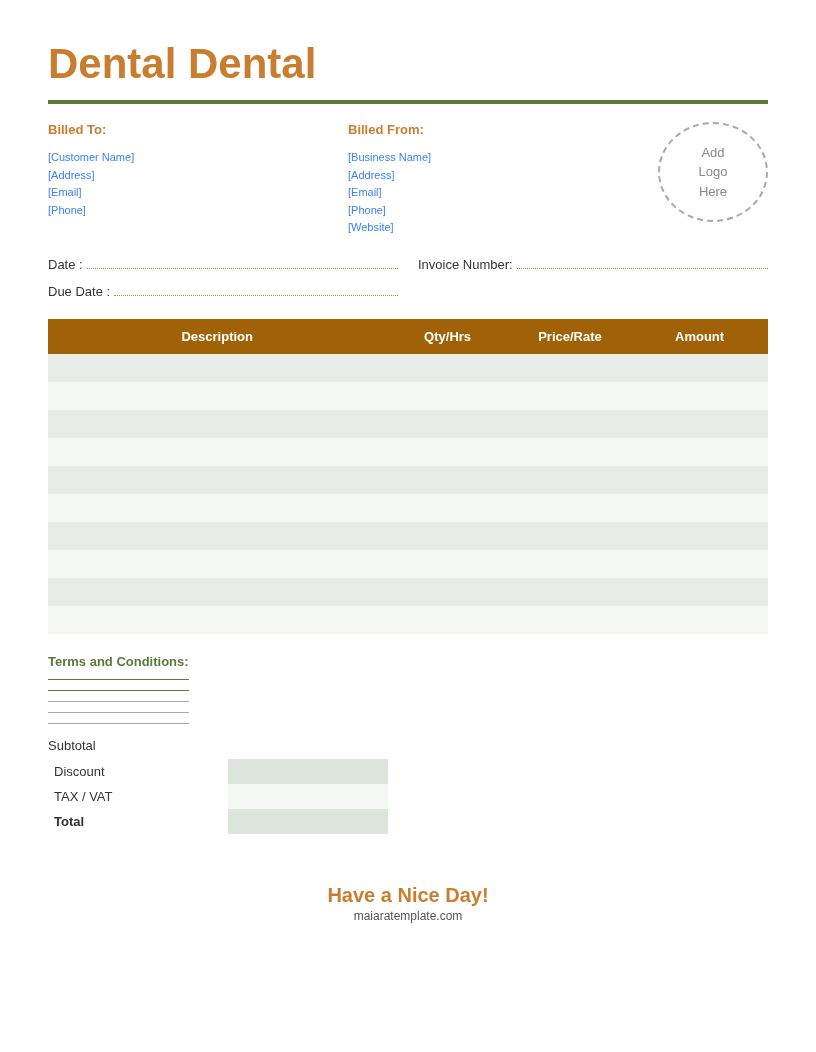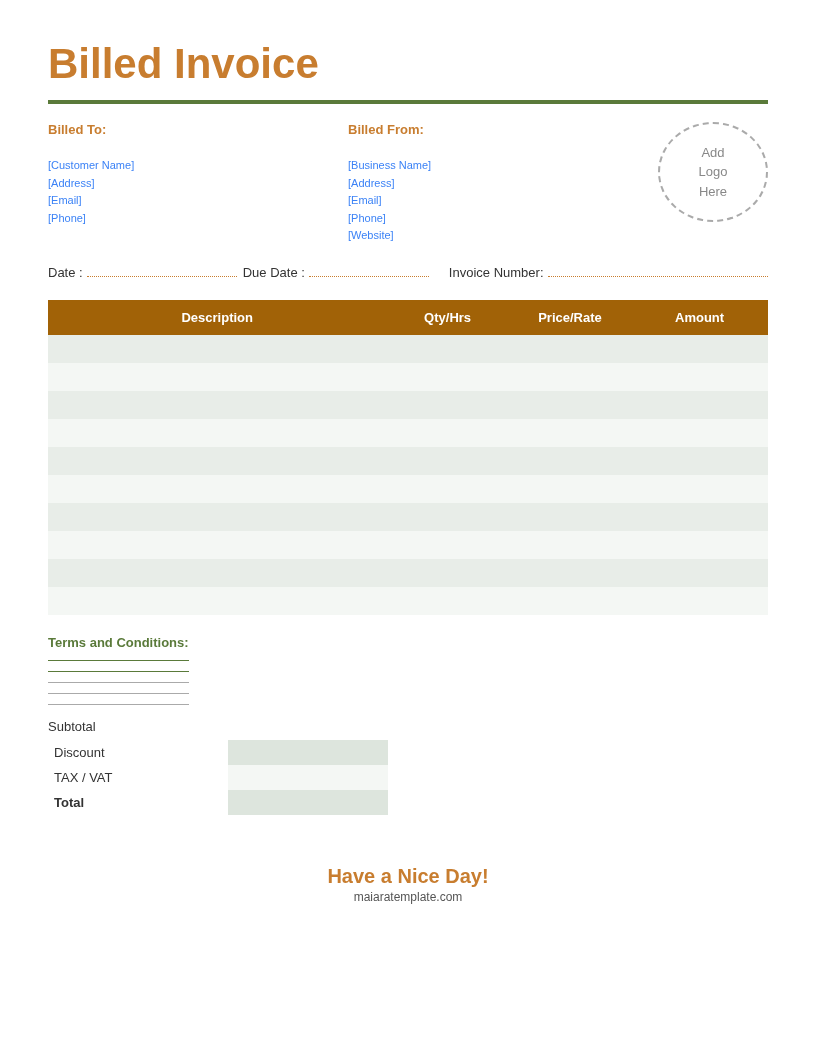--- a/index.html
+++ b/index.html
@@ -32,21 +32,21 @@
       margin-bottom: 20px;
     }
 
     .billed-to, .billed-from {
       flex: 1;
     }
 
     .billed-label {
       font-weight: bold;
       color: #c87d2f;
-      margin-bottom: 20px;
+      margin-bottom: 12px;
       font-size: 13px;
     }
 
     .billed-to p, .billed-from p {
       color: #3b82f6;
       font-size: 11px;
       line-height: 1.6;
     }
 
     .logo-area {
@@ -85,21 +85,21 @@
     }
 
     .dates-invoice-row {
       display: flex;
       justify-content: space-between;
       margin-bottom: 6px;
     }
 
     .dates-invoice-row .left {
       display: flex;
-      flex-direction: row;
+      flex-direction: column;
       gap: 6px;
       flex: 1;
     }
 
     .dates-invoice-row .right {
       flex: 1;
       display: flex;
       align-items: baseline;
       padding-left: 20px;
     }
@@ -235,21 +235,21 @@
 
     .footer-site {
       font-size: 12px;
       color: #555;
       margin-top: 2px;
     }
   </style>
 </head>
 <body>
 
-<div class="title">Billed Invoice</div>
+<div class="title">Dental Dental</div>
 
 <div class="top-divider"></div>
 
 <div class="billing-section">
   <div class="billed-to">
     <div class="billed-label">Billed To:</div>
     <p>[Customer Name]</p>
     <p>[Address]</p>
     <p>[Email]</p>
     <p>[Phone]</p>

